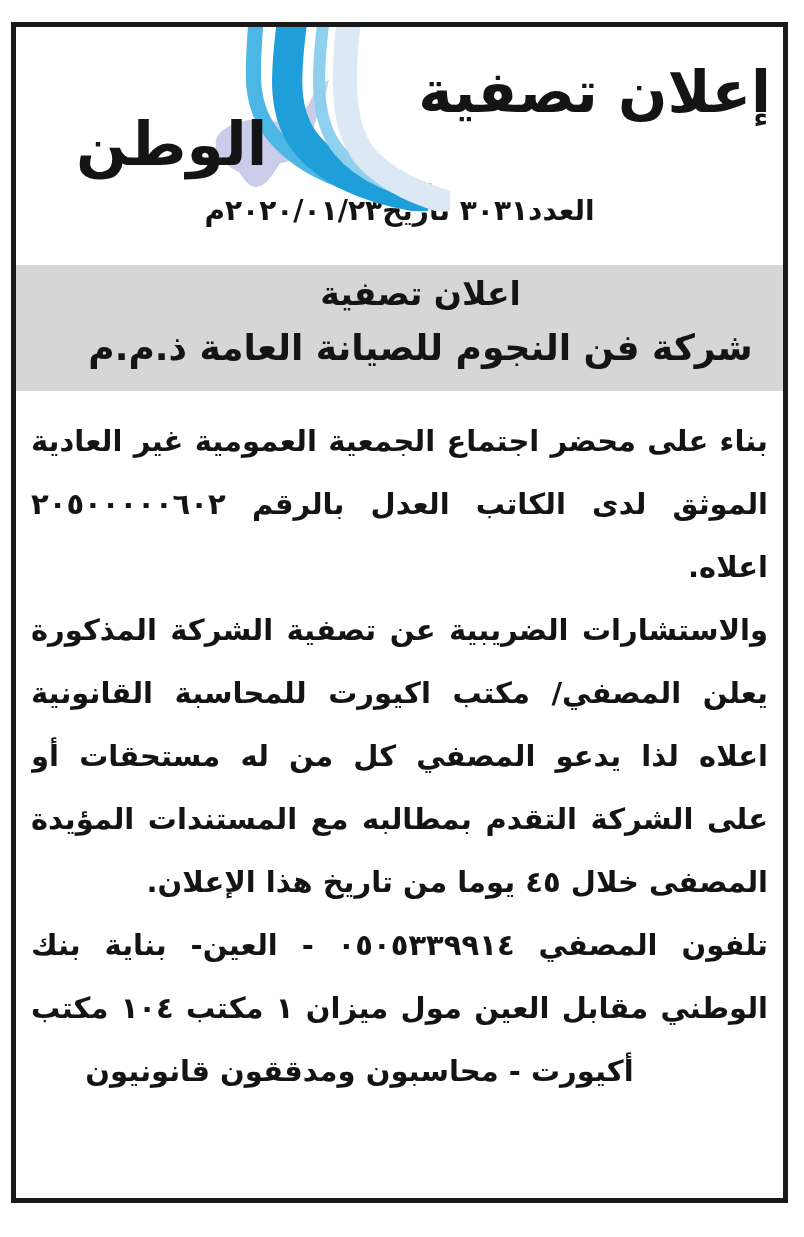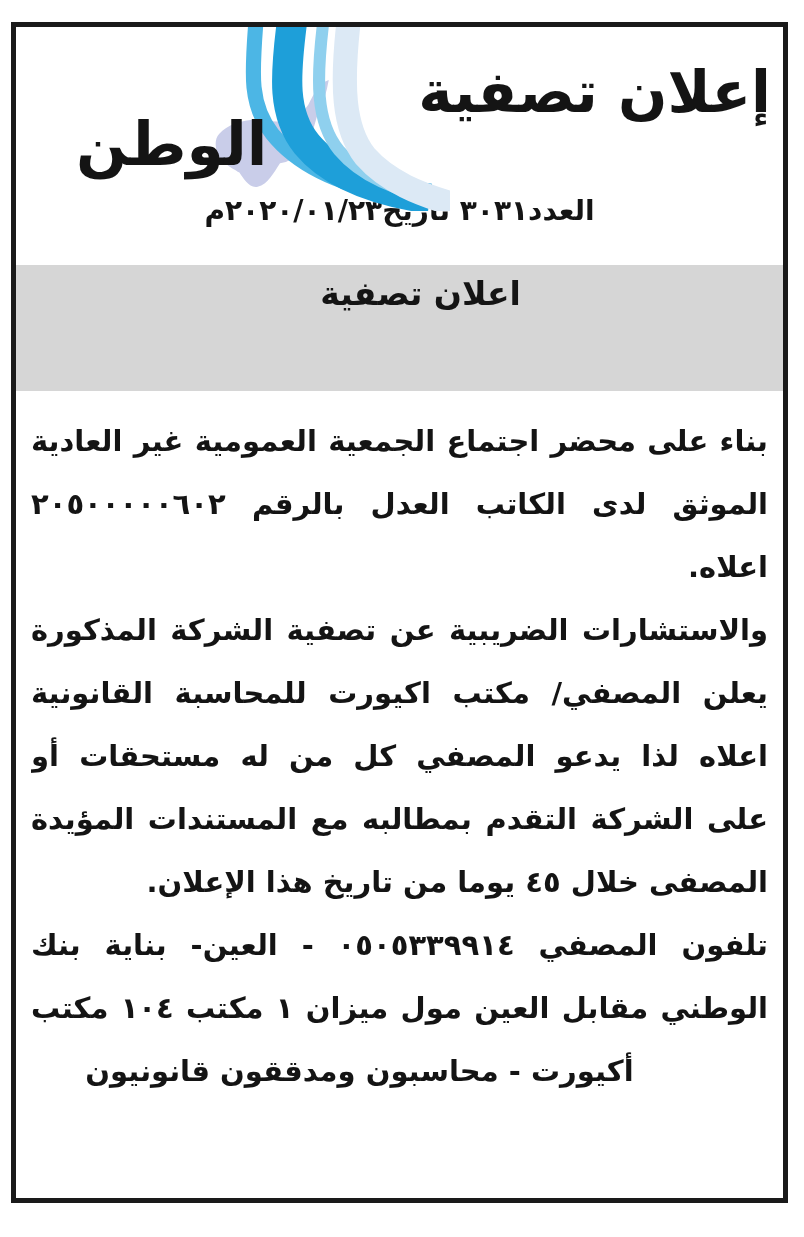--- a/index.html
+++ b/index.html
@@ -66,20 +66,21 @@
                C28,93 14,86 13,74 C12,68 13,63 16,60 Z" fill="#c9cde9"></path>
     </svg>
 
     <div class="logo-text">الوطن</div>
 
     <div class="issue-line">العدد٣٠٣١ تاريخ٢٠٢٠/٠١/٢٣م</div>
   </div>
 
   <div class="banner">
     <div class="banner-title">اعلان تصفية</div>
+    <div class="banner-company">شركة فن النجوم للصيانة العامة ذ.م.م</div>
   </div>
 
   <div class="body-text">
     <div class="line justify">بناء على محضر اجتماع الجمعية العمومية غير العادية</div>
     <div class="line justify">الموثق لدى الكاتب العدل بالرقم ٢٠٥٠٠٠٠٠٦٠٢ بتاريخ</div>
     <div class="line right">اعلاه.</div>
     <div class="line justify">والاستشارات الضريبية عن تصفية الشركة المذكورة</div>
     <div class="line justify">يعلن المصفي/ مكتب اكيورت للمحاسبة القانونية</div>
     <div class="line justify">اعلاه لذا يدعو المصفي كل من له مستحقات أو مطالبات</div>
     <div class="line justify">على الشركة التقدم بمطالبه مع المستندات المؤيدة الى</div>

